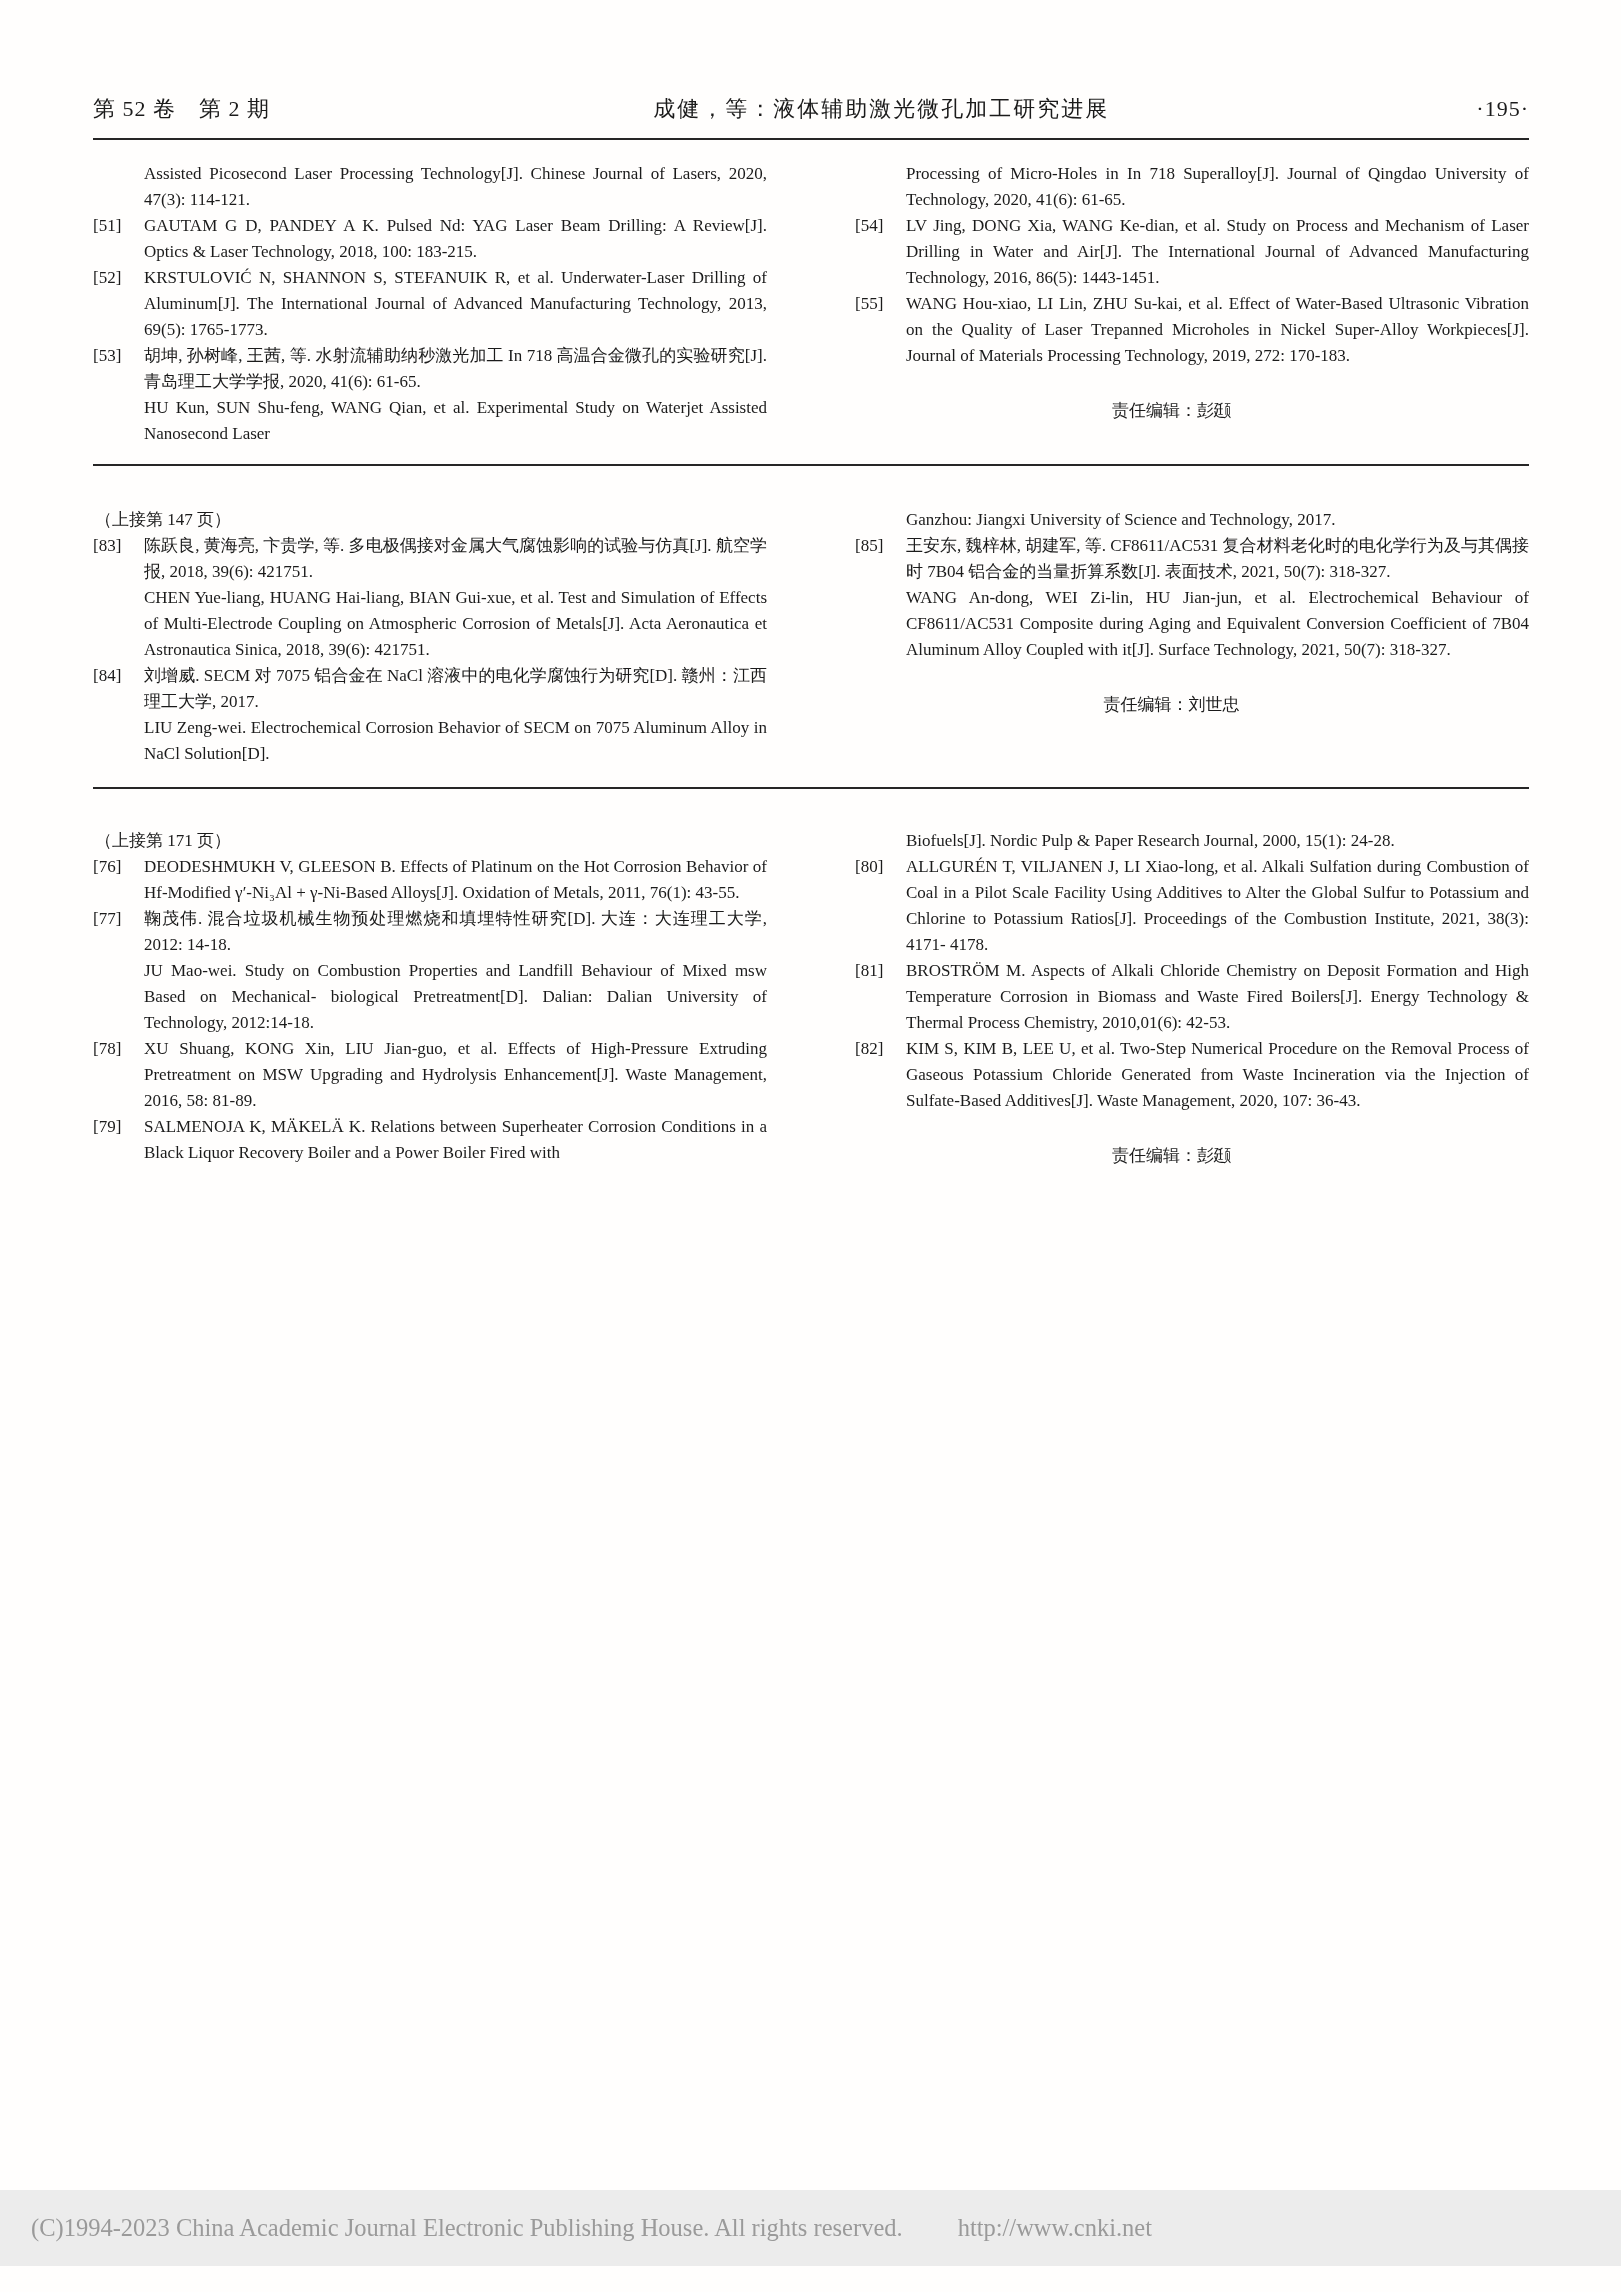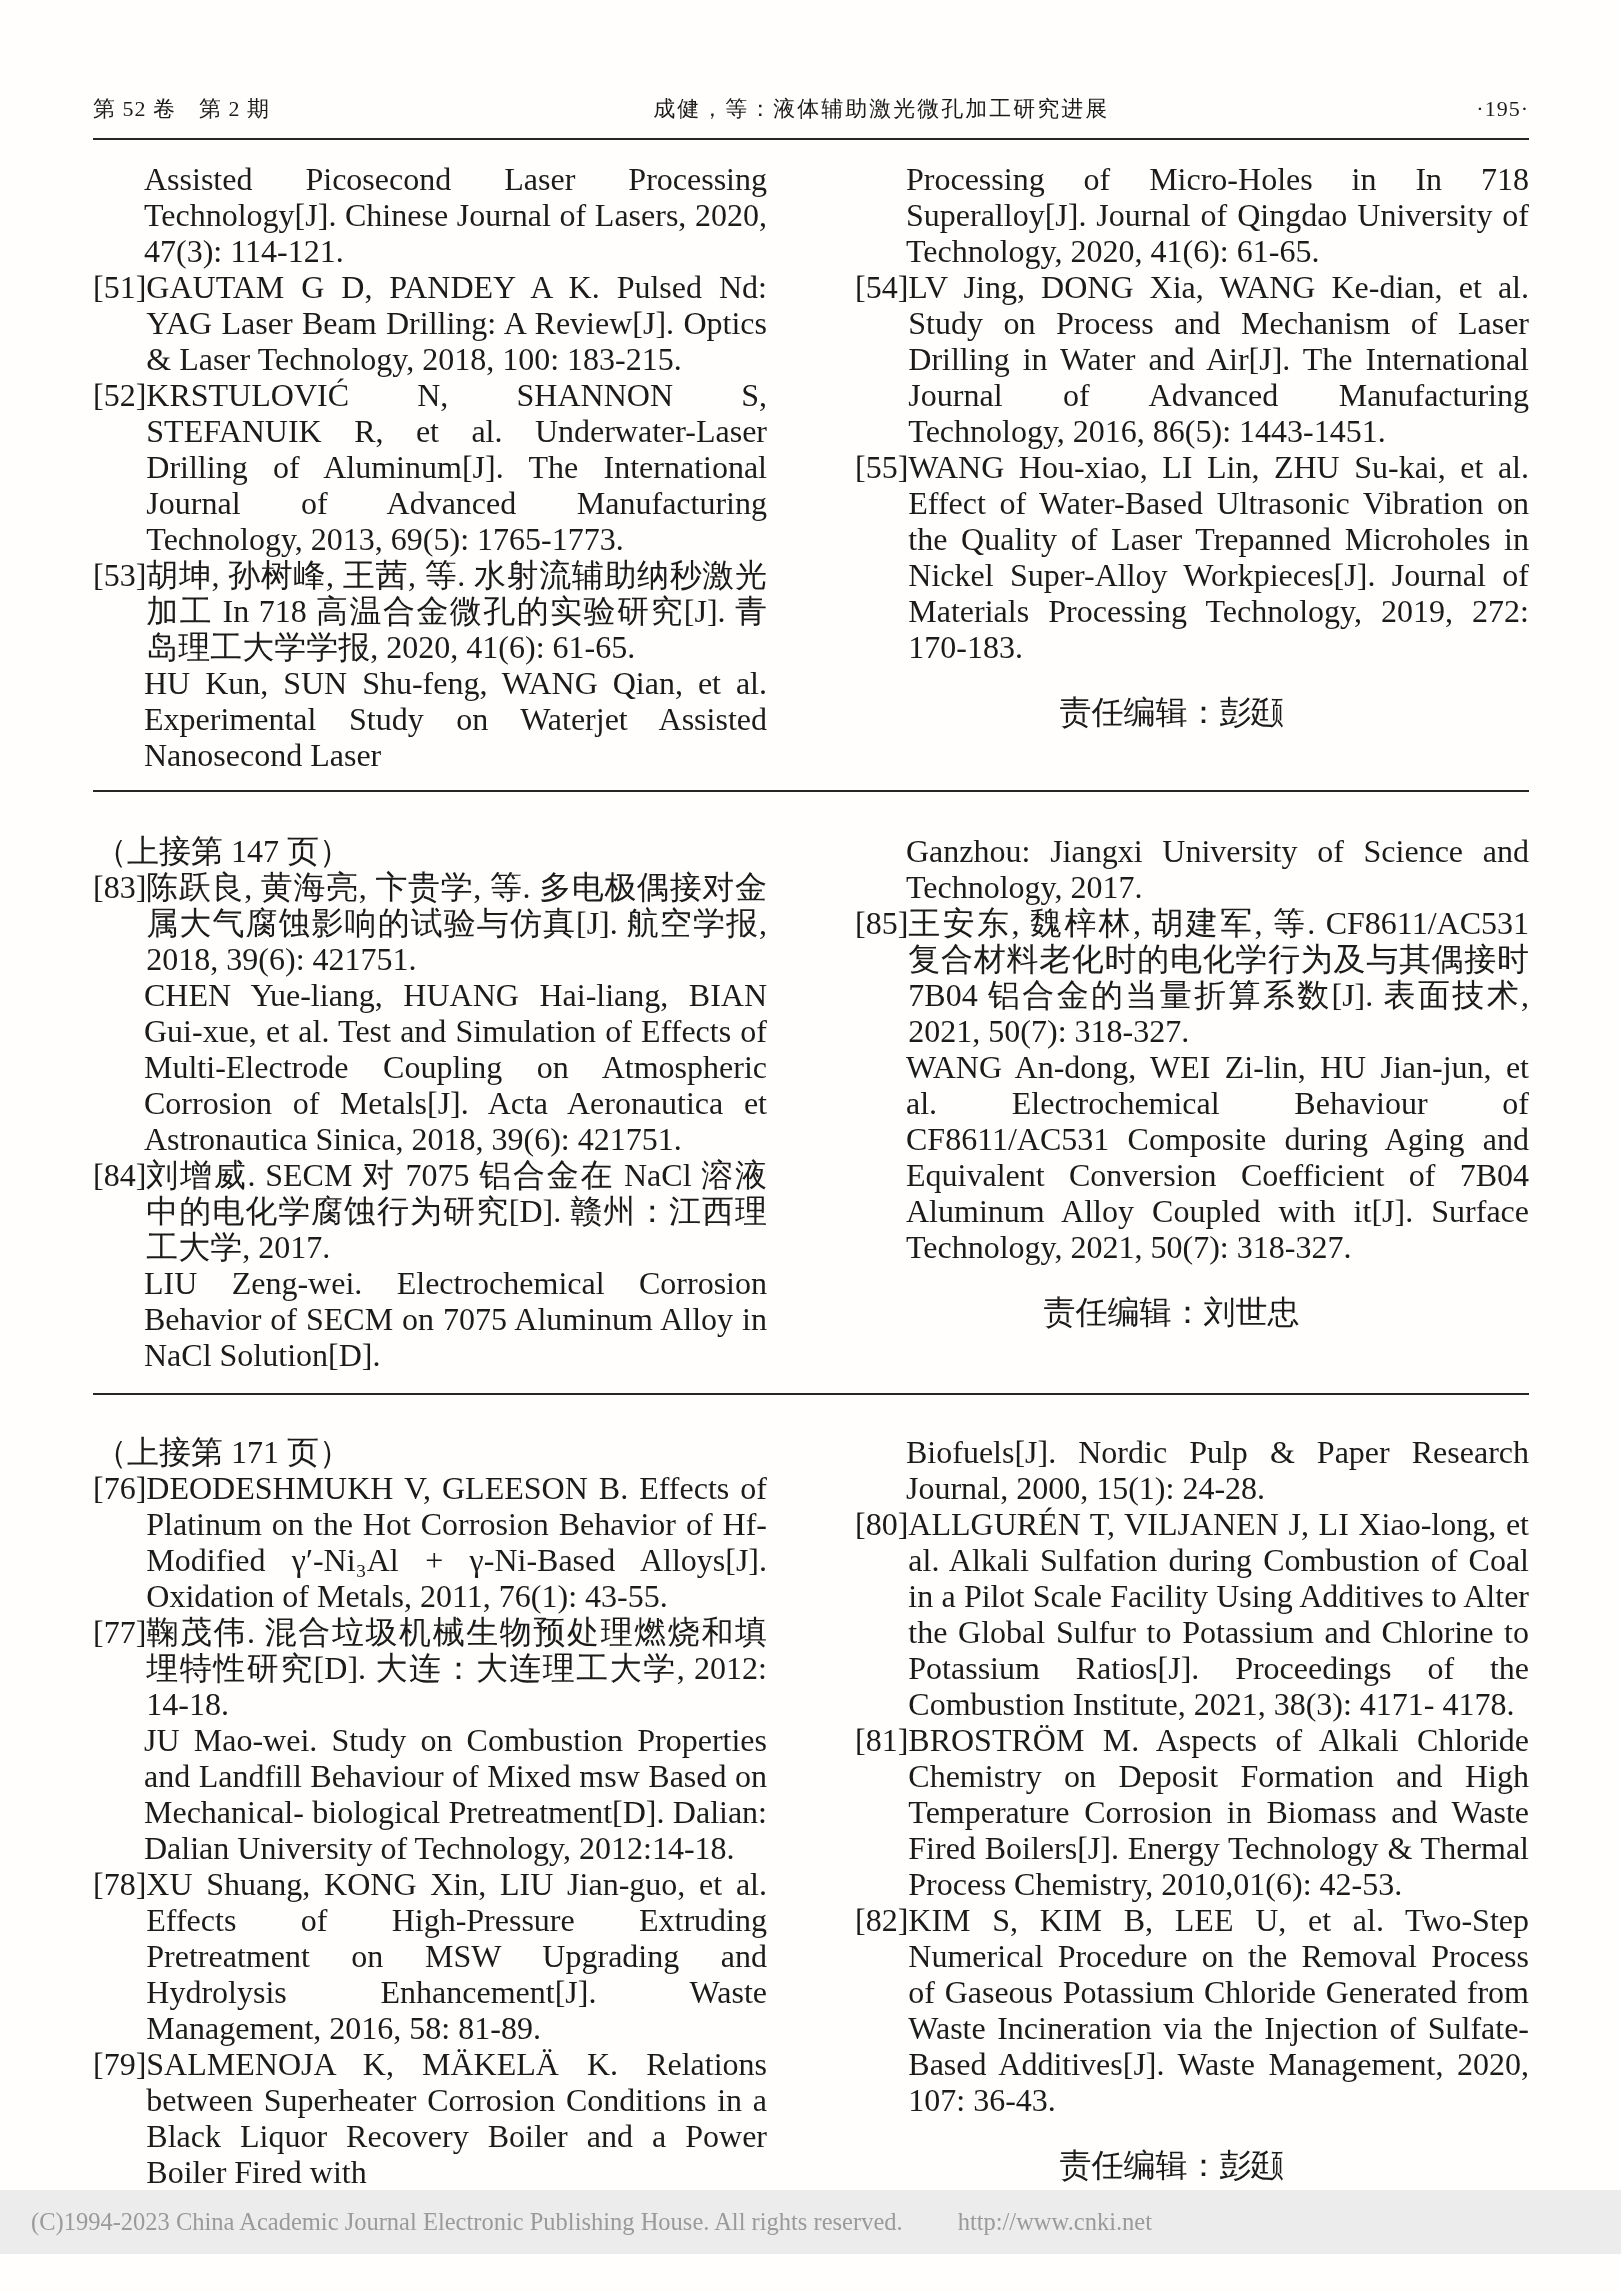--- a/index.html
+++ b/index.html
@@ -24,43 +24,43 @@
     letter-spacing: 1px;
     padding-bottom: 13.7px;
     border-bottom: 2.5px solid #262626;
   }
   .h-center { letter-spacing: 2px; margin-left: 16px; }
   .content {
     position: absolute;
     top: 136px;
     left: 93px;
     width: 1436px;
-    font-size: 32px;
-    line-height: 36px;
+    font-size: 17px;
+    line-height: 26px;
   }
   .refs { display: flex; gap: 88px; }
   .col { flex: 1 1 0; min-width: 0; }
   .item.ref { display: flex; }
   .item .label { flex: 0 0 51px; }
   .item .text { flex: 1; text-align: justify; }
   .item.cont { padding-left: 51px; text-align: justify; }
   .item.note { padding-left: 2px; }
   .item.editor { margin-top: 29px; text-align: center; padding-right: 41px; }
   .sec1 { margin-top: 24.5px; }
   .divider { border: none; border-top: 2.2px solid #262626; margin: 0; width: 100%; }
   .d1 { margin-top: 17.6px; }
   .sec2 { margin-top: 41px; }
   .d2 { margin-top: 19.6px; }
   .sec3 { margin-top: 39px; }
   .footer {
     position: absolute;
     left: 0;
     top: 2190px;
     width: 1621px;
-    height: 64px;
+    height: 76px;
     background: #ececec;
     display: flex;
     align-items: center;
     padding: 0 31px;
     gap: 55px;
     font-size: 24.5px;
     color: #9a9a9a;
     box-sizing: border-box;
   }
 </style>

